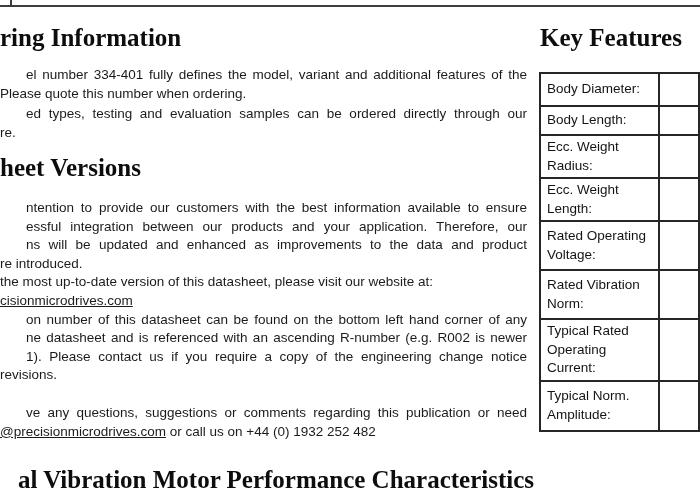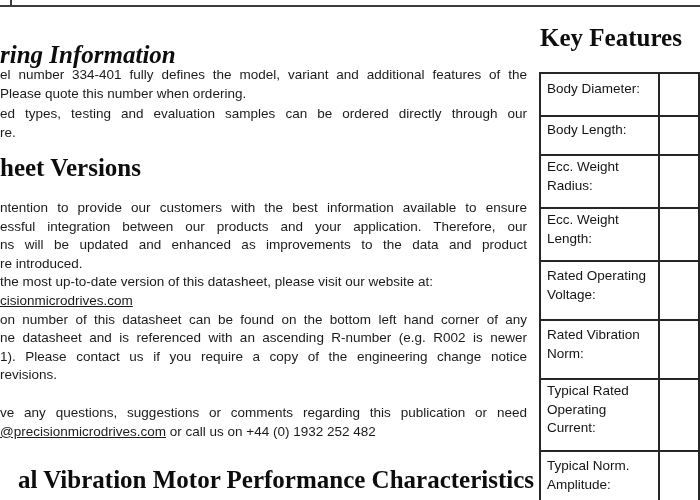--- a/index.html
+++ b/index.html
@@ -7,39 +7,39 @@
     position:relative;width:700px;height:500px;background:#ffffff;
     overflow:hidden;font-family:"Liberation Sans",sans-serif;color:#1b1b1b;
   }
   .rule{position:absolute;left:0;top:5px;width:700px;height:2px;background:#3d3d3d;}
   .tick{position:absolute;left:10px;top:0;width:2px;height:5px;background:#3d3d3d;}
 
   .sec-title{
     position:absolute;font-family:"Liberation Serif","DejaVu Serif",serif;
     font-weight:bold;font-size:25px;line-height:1;color:#0d0d0d;white-space:nowrap;
   }
-  #ordering-title{left:0;top:42px;font-style:italic;}
+  #ordering-title{left:0;top:25px;}
   #versions-title{left:0;top:155px;}
   #performance-title{left:0;top:467px;padding-left:18px;}
   #key-features-title{left:540px;top:25px;}
 
   .body-block{position:absolute;left:0;width:527px;font-size:13.5px;color:#1b1b1b;}
   #ordering-para{top:65px;line-height:19.4px;}
   #versions-para{top:199px;line-height:18.6px;}
   #contact-para{top:404px;line-height:18.6px;}
   .line{text-align:left;}
-  .line.j{text-align:justify;text-align-last:justify;}
+  .line.j{text-align:justify;text-align-last:justify;padding-left:26px;}
   .link{text-decoration:underline;}
 
   #kf-table{
     position:absolute;left:539px;top:72px;border-collapse:collapse;
     font-size:13.5px;line-height:18.5px;color:#141414;
   }
   #kf-table td{border:2px solid #262626;vertical-align:middle;}
-  #kf-table td.lbl{width:146px;padding:2px 4px 12px 6px;}
+  #kf-table td.lbl{width:146px;padding:2px 4px 2px 6px;}
   #kf-table td.val{width:56px;padding:2px 4px;}
   tr.r1 td{height:27px;} tr.r2 td{height:23px;} tr.r3 td{height:24px;}
   tr.r4 td{height:24px;} tr.r5 td{height:43px;} tr.r6 td{height:43px;}
   tr.r7 td{height:43px;margin-top:36px;} tr.r8 td{height:44px;}
 </style>
 </head>
 <body>
 
 <div class="page">
 

